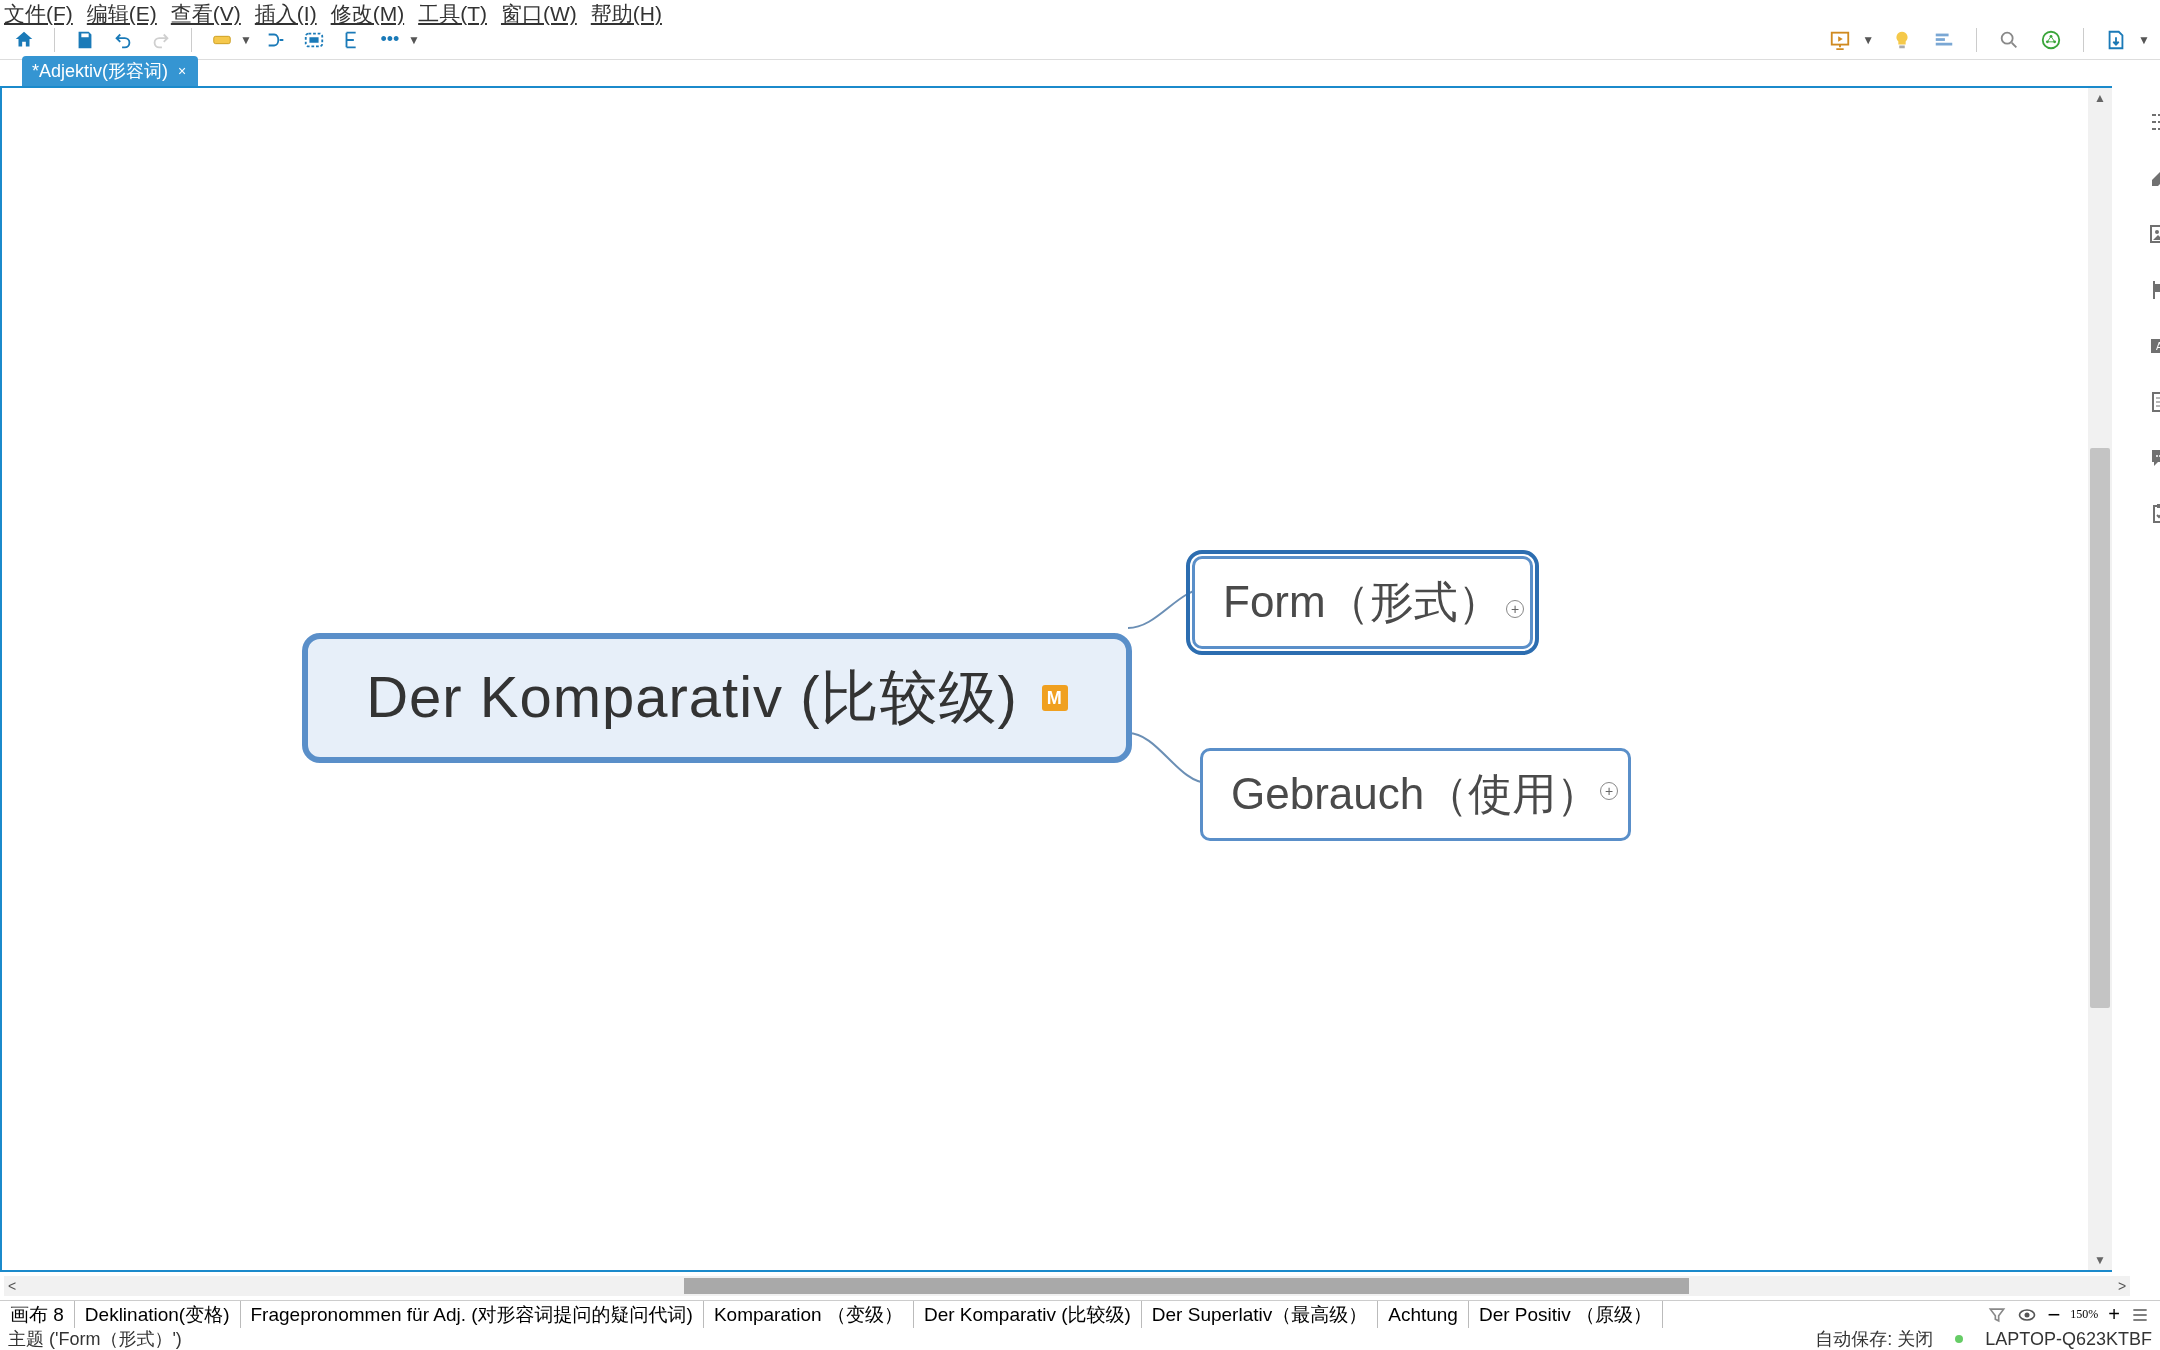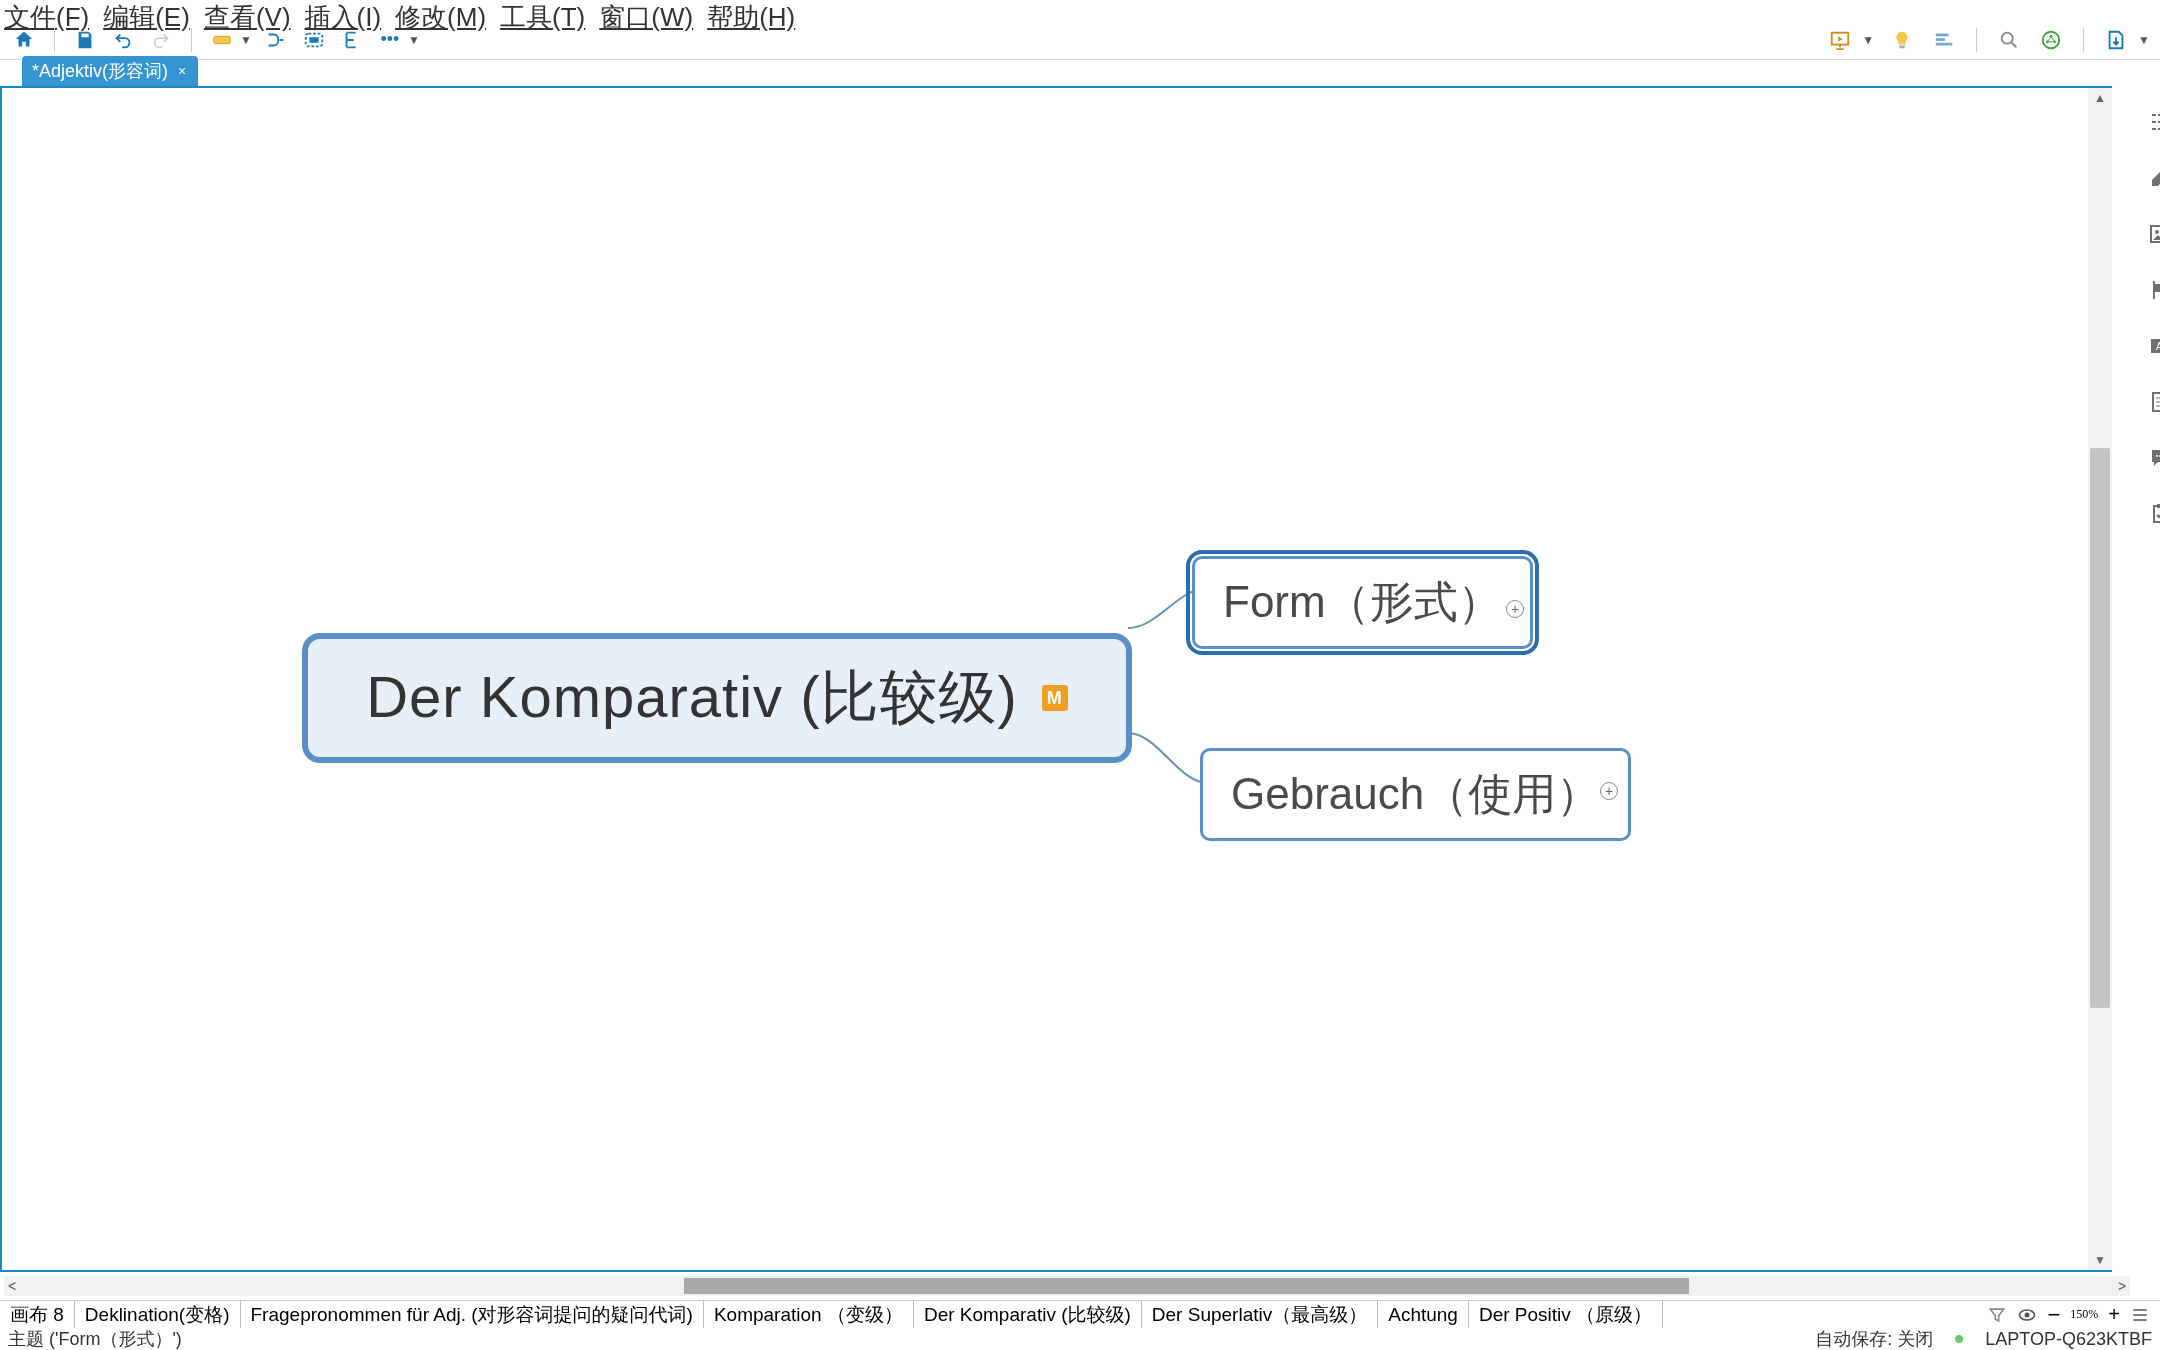--- a/index.html
+++ b/index.html
@@ -1,19 +1,19 @@
 <!DOCTYPE html>
 <html><head>
 <meta charset="utf-8">
 <style>
 * { box-sizing: border-box; margin: 0; padding: 0; font-family: "Microsoft YaHei", "Segoe UI", sans-serif; }
 html, body { width: 2160px; height: 1350px; overflow: hidden; background: #fff; }
 
 
-.menu-bar { height: 20px; display: flex; align-items: flex-start; font-size: 26px; color: #333; padding-left: 4px; gap: 14px; text-decoration: underline; }
+.menu-bar { height: 20px; display: flex; align-items: flex-start; font-size: 21px; color: #333; padding-left: 4px; gap: 14px; text-decoration: underline; }
 .menu-bar span { cursor: default; }
 
 
 .toolbar { height: 40px; display: flex; align-items: center; padding: 0 10px; gap: 10px; border-bottom: 1px solid #ddd; }
 .toolbar .sep { width: 1px; height: 24px; background: #ccc; margin: 0 6px; }
 .tb-btn { width: 28px; height: 28px; display: flex; align-items: center; justify-content: center; color: #1a7ab8; cursor: pointer; font-size: 20px; }
 .tb-btn svg { width: 22px; height: 22px; }
 .toolbar-right { margin-left: auto; display: flex; align-items: center; gap: 14px; }
 .toolbar-right .sep { margin: 0 4px; }
 .chevron-small { font-size: 12px; color: #555; margin-left: -6px; }

